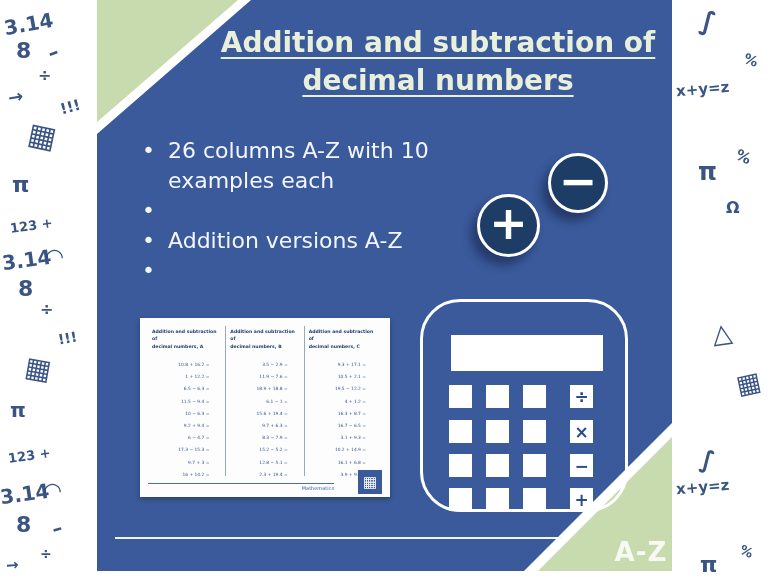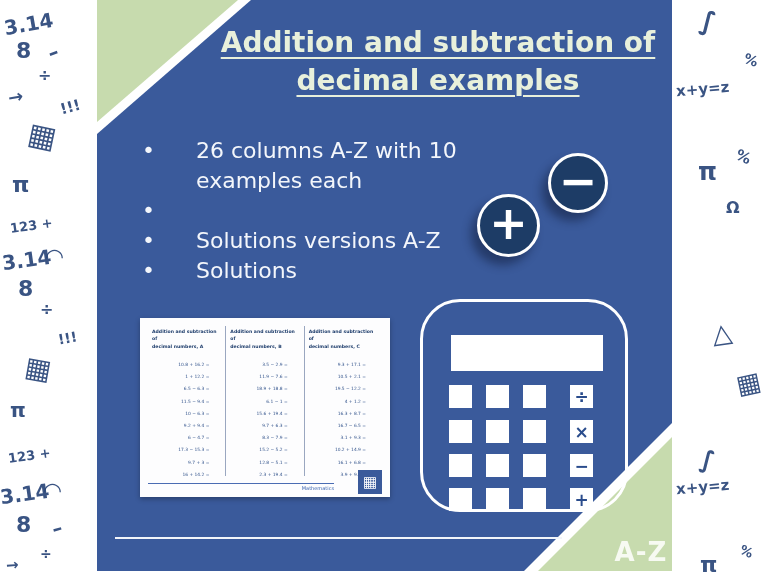--- a/index.html
+++ b/index.html
@@ -26,21 +26,21 @@
          color:#fff;font-family:"DejaVu Serif", serif;font-size:54px;}
   
   .title{position:absolute;left:212px;top:24px;width:452px;text-align:center;
          color:#E8F0DB;font-weight:bold;font-size:28px;line-height:1.35;}
   .title span{text-decoration:underline;text-decoration-thickness:2px;text-underline-offset:5px;}
   
   .bullets{position:absolute;left:142px;top:136px;width:330px;color:#F3F6FB;
            font-size:22px;line-height:1.36;}
   .bullets .row{display:flex;}
   .bullets .dot{width:26px;flex:0 0 26px;}
-  .bullets .txt{max-width:300px;margin-left:28px;}
+  .bullets .txt{max-width:300px;}
   
   .opcircle{position:absolute;border-radius:50%;background:#1D3C66;border:3px solid #fff;
             box-sizing:border-box;display:flex;align-items:center;justify-content:center;
             color:#fff;box-shadow:-6px 8px 10px rgba(10,20,45,.45);}
   .plus{left:477px;top:194px;width:63px;height:63px;font-size:46px;font-weight:bold;}
   .minus{left:548px;top:153px;width:60px;height:60px;font-size:46px;font-weight:bold;}
   .opcircle .g{margin-top:-5px;}
   
   .sheet{position:absolute;left:140px;top:318px;width:250px;height:179px;background:#FDFDFE;
          box-shadow:0 2px 5px rgba(0,0,0,.3);}
@@ -112,38 +112,37 @@
   <div class="panel"></div>
 
   <div class="tri tri-white-tl"></div>
   <div class="tri tri-green-tl"></div>
   <div class="tri tri-white-br"></div>
   <div class="tri tri-green-br"></div>
 
 
   <div class="title">
     <span>Addition and subtraction of</span><br>
-    <span>decimal examples</span>
+    <span>decimal numbers</span>
   </div>
 
   <div class="bullets" id="bullets">
       <div class="row">
         <span class="dot">•</span>
         <span class="txt">26 columns A-Z with 10 examples each</span>
       </div>
       <div class="row">
         <span class="dot">•</span>
       </div>
       <div class="row">
         <span class="dot">•</span>
-        <span class="txt">Solutions versions A-Z</span>
-      </div>
-      <div class="row">
-        <span class="dot">•</span>
-        <span class="txt">Solutions</span>
+        <span class="txt">Addition versions A-Z</span>
+      </div>
+      <div class="row">
+        <span class="dot">•</span>
       </div>
     </div>
 
   <div class="opcircle plus">
     <span class="g">+</span>
   </div>
   <div class="opcircle minus">
     <span class="g">−</span>
   </div>
 

